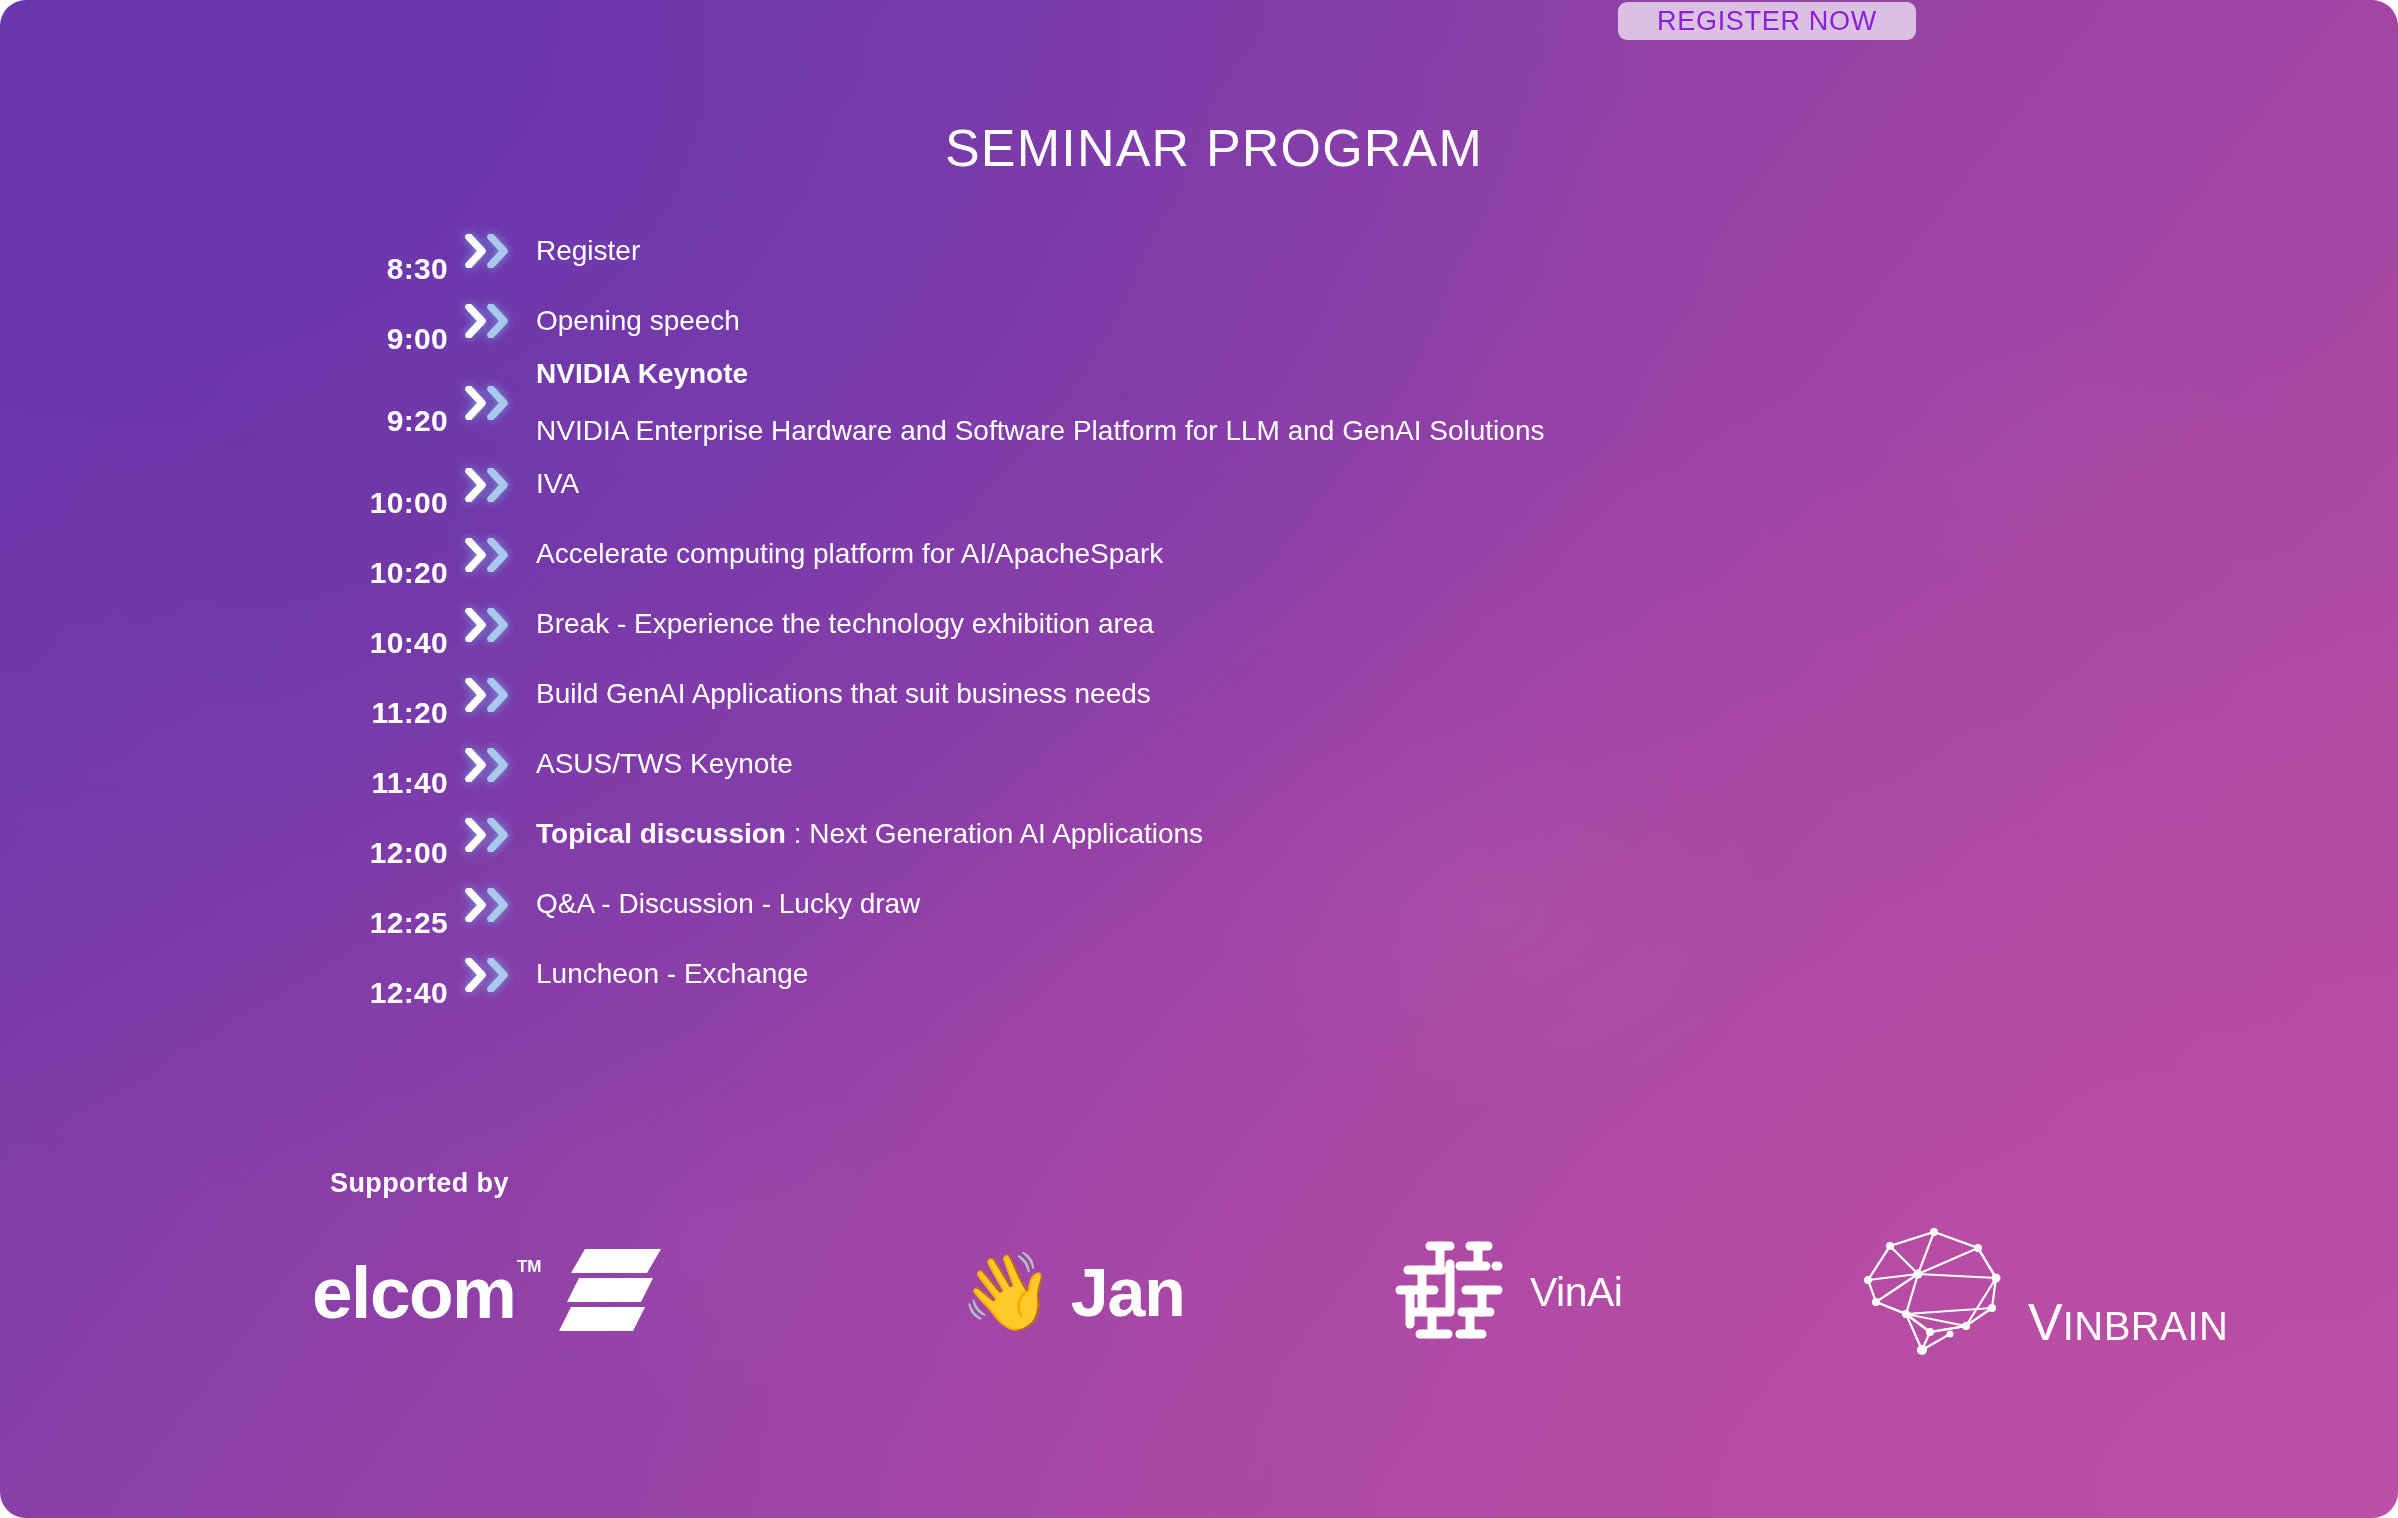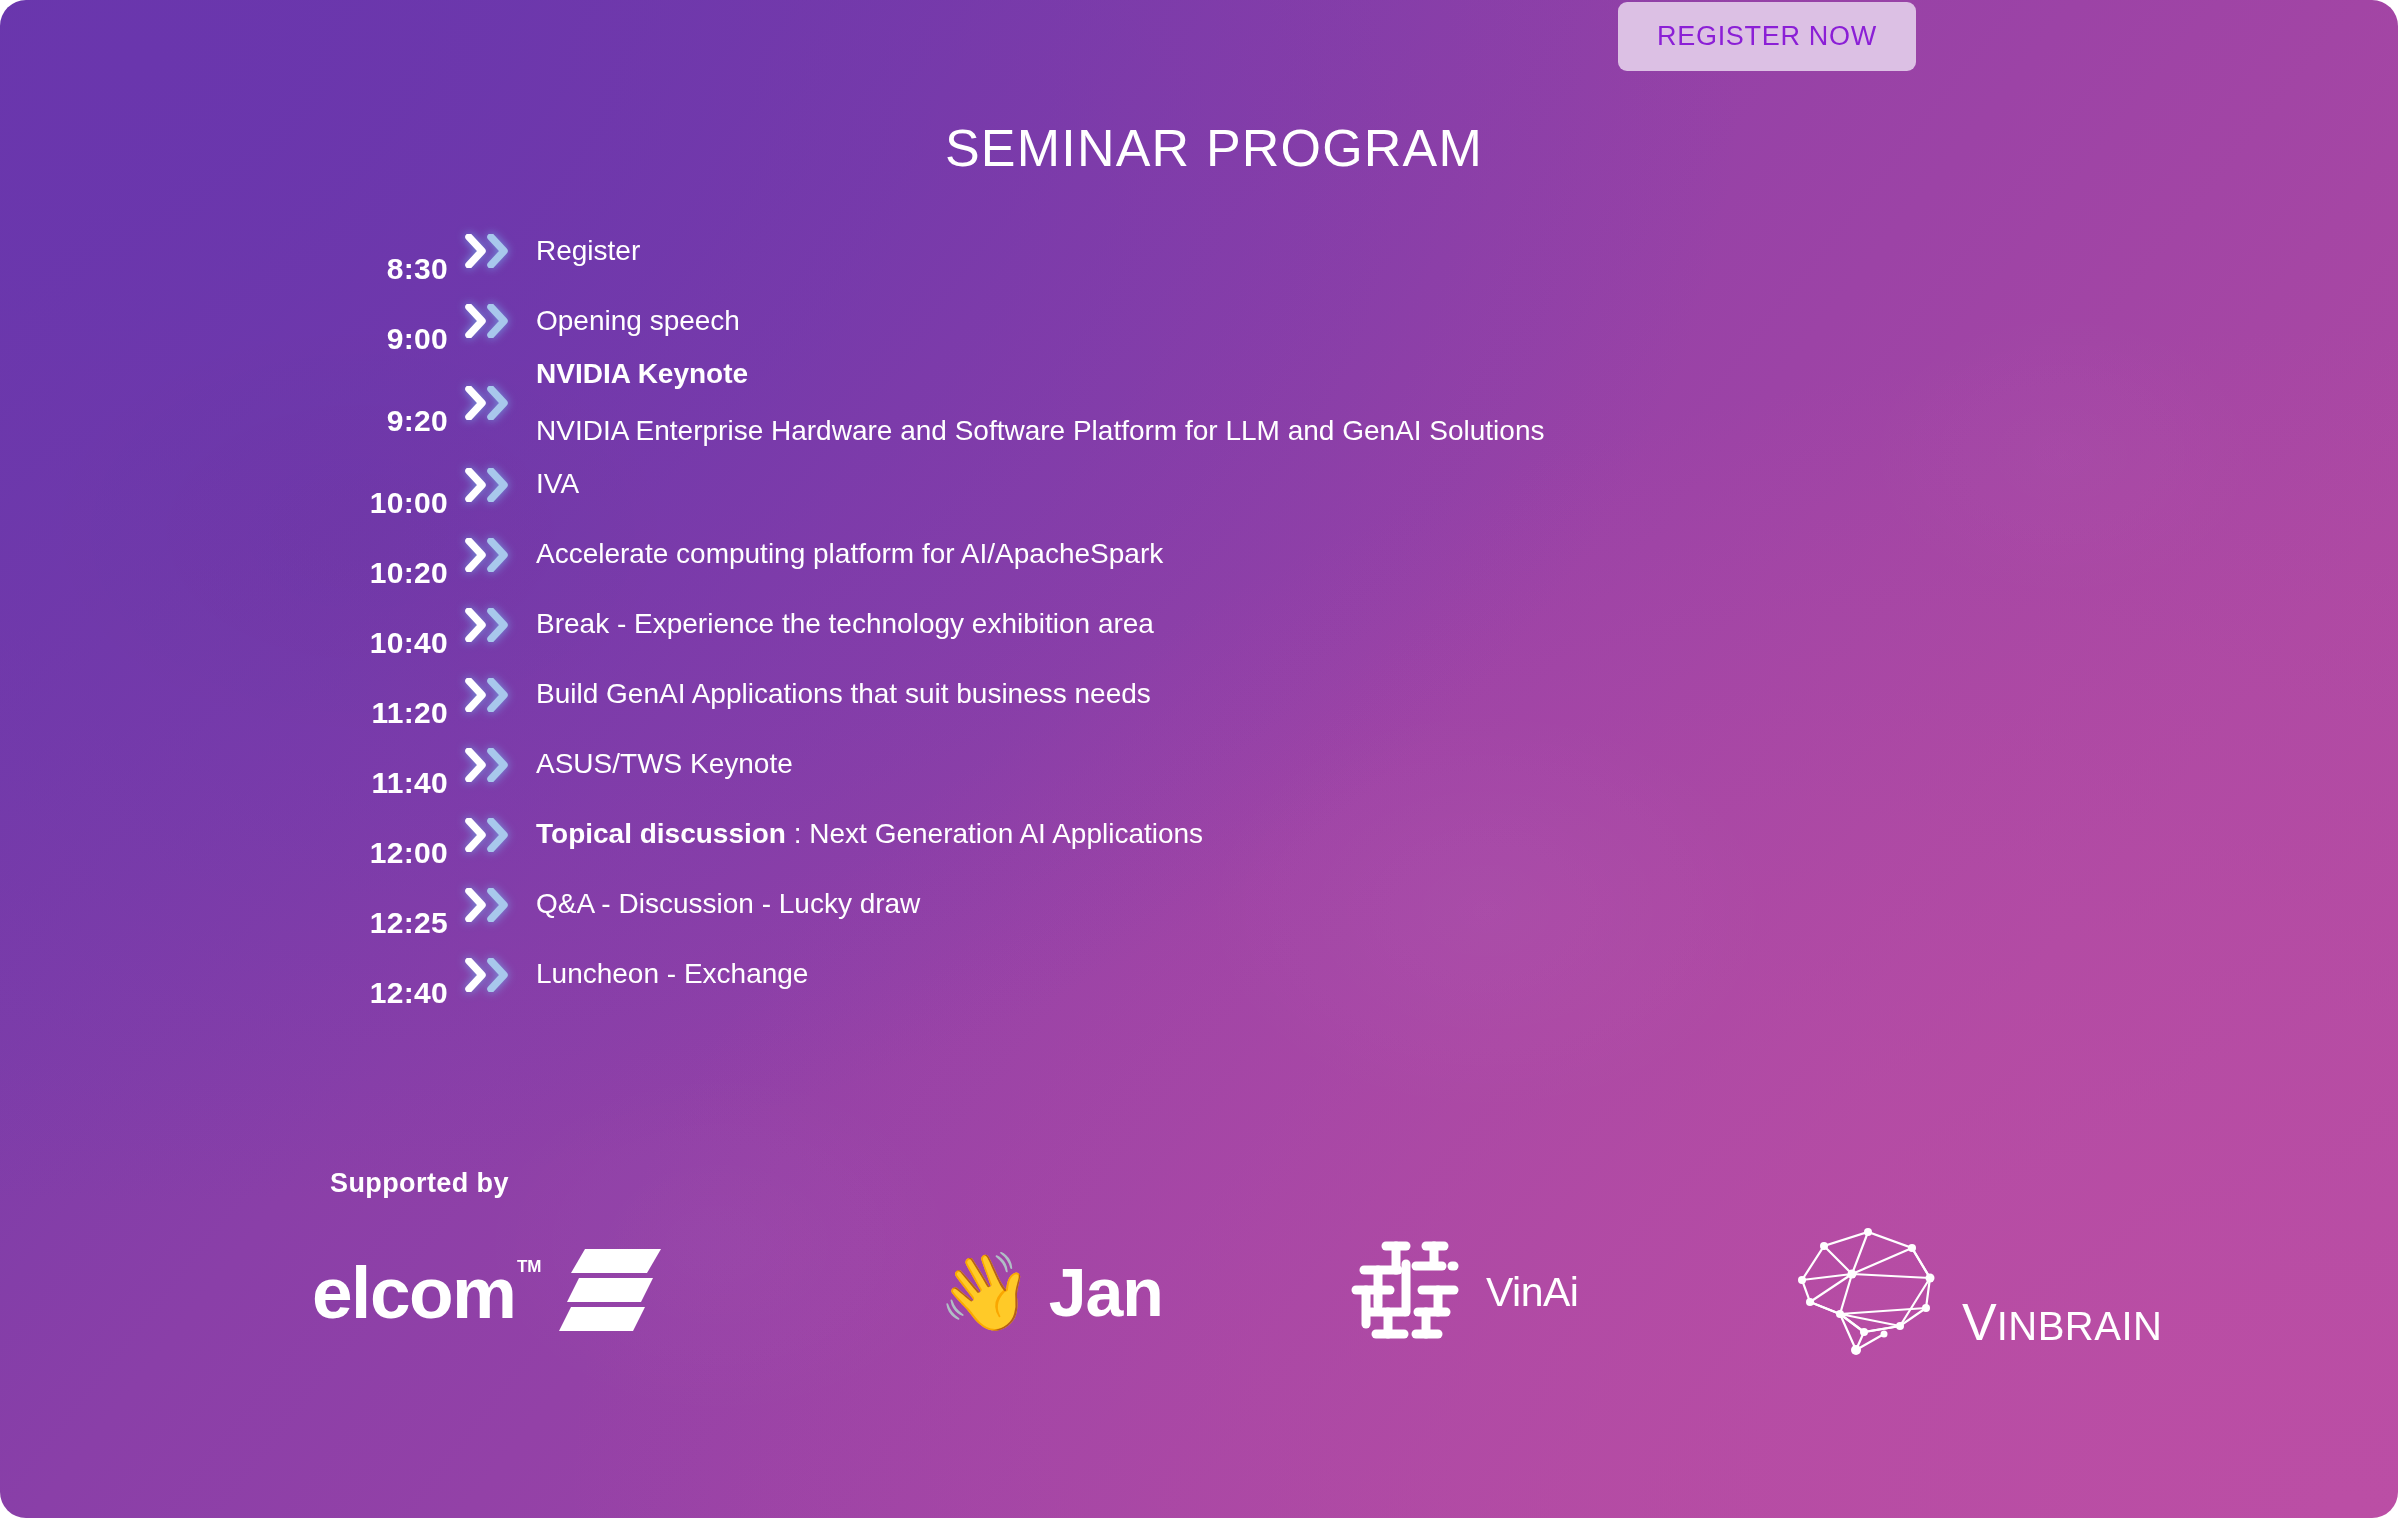--- a/index.html
+++ b/index.html
@@ -42,21 +42,21 @@
       radial-gradient(300px 220px at 86% 30%, rgba(255,255,255,0.018), rgba(255,255,255,0) 70%),
       radial-gradient(500px 330px at 15% 35%, rgba(0,0,0,0.020), rgba(0,0,0,0) 70%);
   }
 
   
   #register-btn {
     position: absolute;
     left: 1618px;
     top: 2px;
     width: 298px;
-    height: 69px;
+    height: 38px;
     border: none;
     border-radius: 9px;
     background: #dcc0e4;
     color: #8b1fd6;
     font-family: "Liberation Sans", sans-serif;
     font-size: 27px;
     font-weight: 400;
     letter-spacing: 0.7px;
     cursor: pointer;
     z-index: 4;
@@ -146,20 +146,21 @@
 
   #logo-strip {
     position: absolute;
     left: 300px;
     top: 1222px;
     width: 1830px;
     height: 140px;
     display: flex;
     align-items: center;
     z-index: 3;
+    gap: 22px;
   }
   .logo-slot {
     flex: 0 0 auto;
     display: flex;
     align-items: center;
     height: 140px;
   }
   .slot-elcom    { width: 500px; padding-left: 12px; }
   .slot-jan      { width: 430px; padding-left: 138px; }
   .slot-vinai    { width: 460px; padding-left: 112px; }

